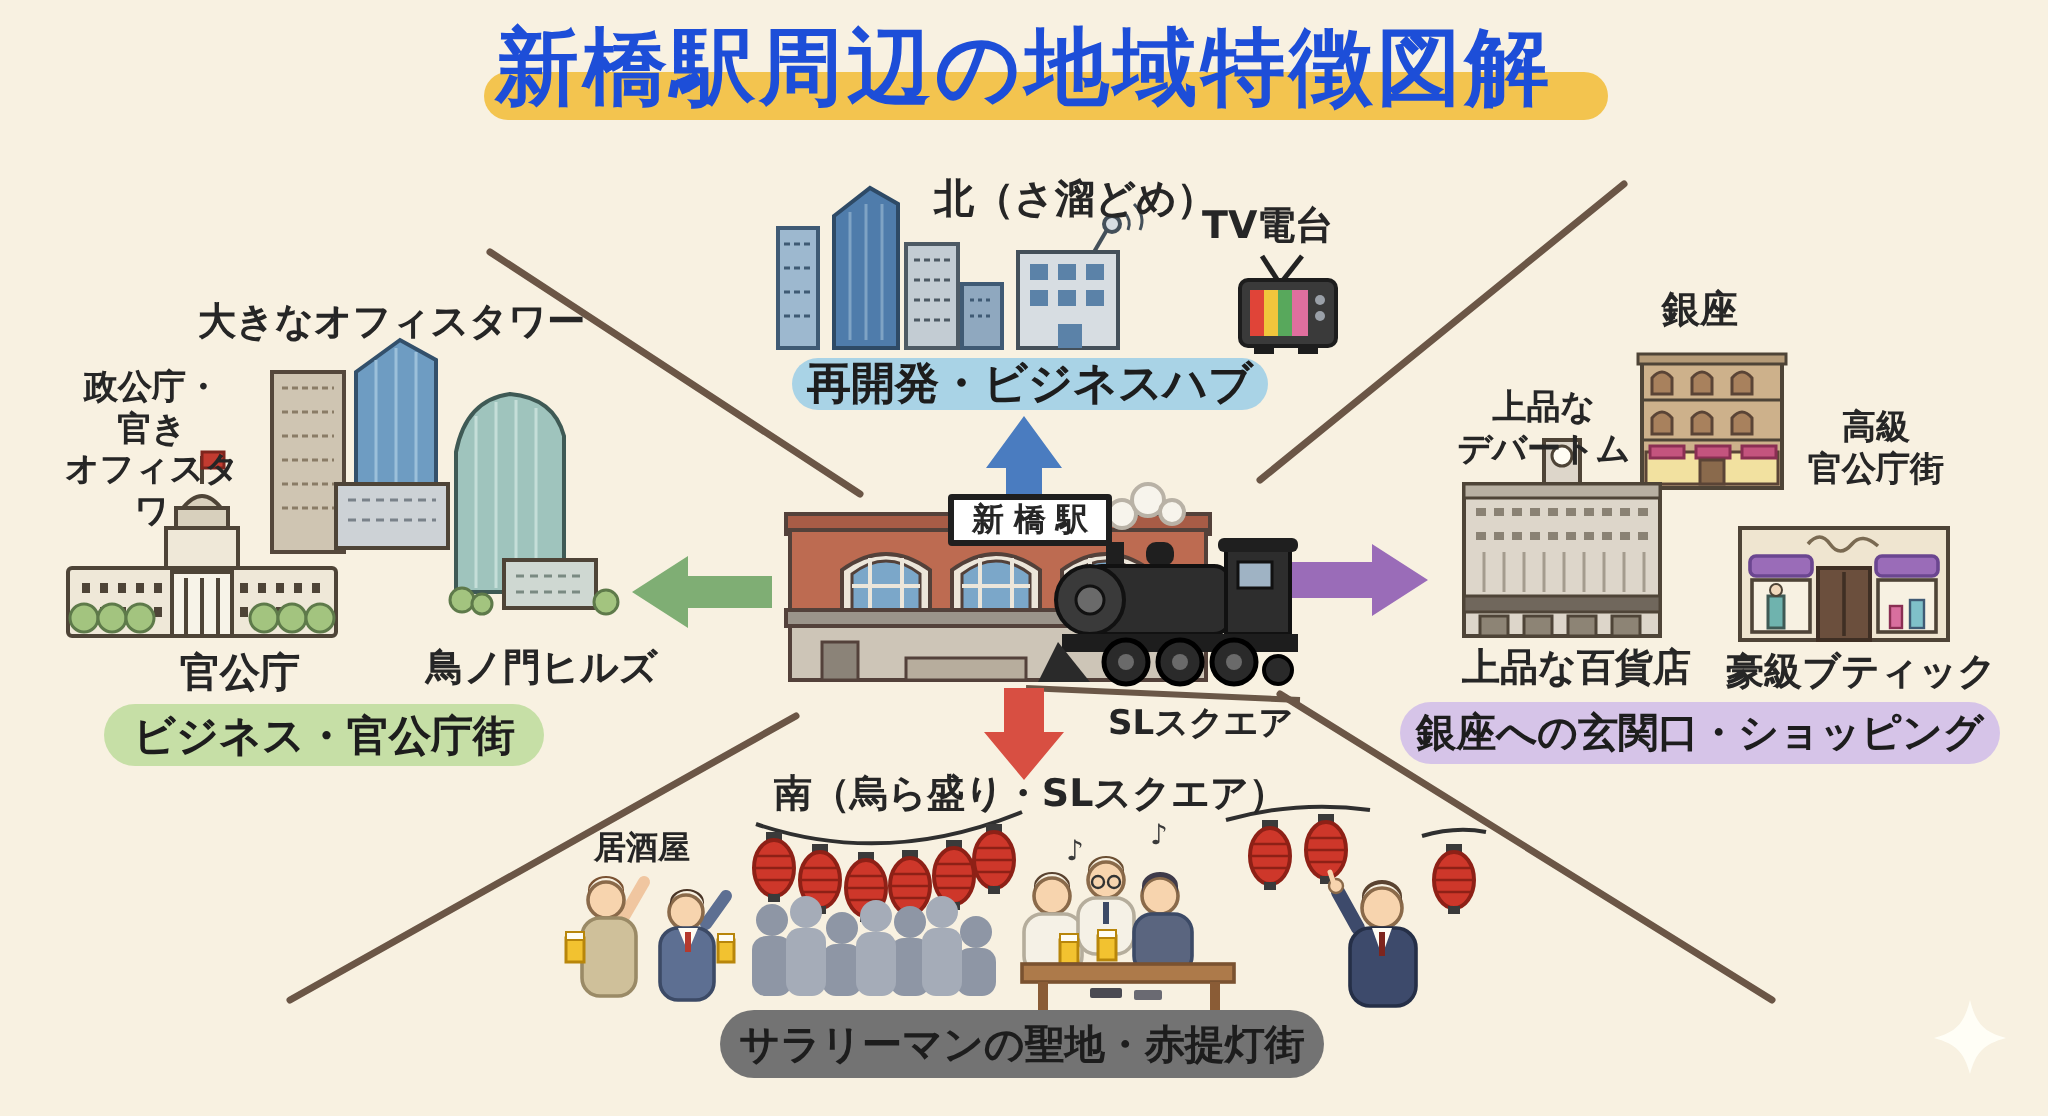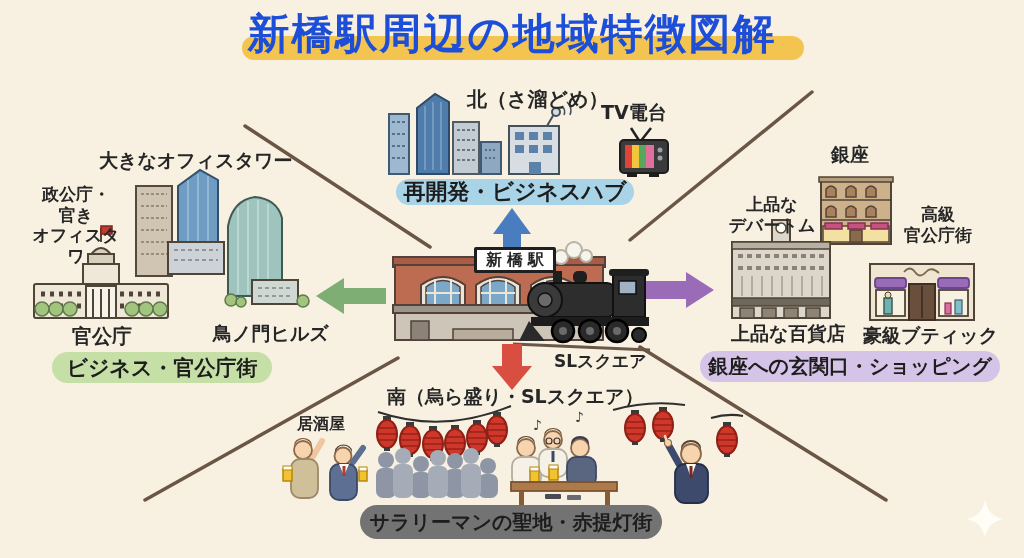--- a/index.html
+++ b/index.html
@@ -218,21 +218,21 @@
       <line x1="230" y1="32" x2="230" y2="126" stroke="#c5ded8" stroke-width="1.5"></line>
       <line x1="240" y1="36" x2="240" y2="126" stroke="#c5ded8" stroke-width="1.5"></line>
       <rect x="224" y="112" width="46" height="24" fill="#cfd8d2" stroke="#4e4437" stroke-width="2"></rect>
       <line x1="230" y1="120" x2="264" y2="120" stroke="#7a8a82" stroke-width="1.5" stroke-dasharray="4 3"></line>
       <line x1="230" y1="128" x2="264" y2="128" stroke="#7a8a82" stroke-width="1.5" stroke-dasharray="4 3"></line>
       <circle cx="203" cy="132" r="6" fill="#a3c47f" stroke="#5e7a4a" stroke-width="1.5"></circle>
       <circle cx="213" cy="134" r="5" fill="#a3c47f" stroke="#5e7a4a" stroke-width="1.5"></circle>
       <circle cx="275" cy="133" r="6" fill="#a3c47f" stroke="#5e7a4a" stroke-width="1.5"></circle>
     </g>
   </svg>
-  <div class="lbl" style="left:72px;top:323px;font-size:20px;">官公庁</div>
+  <div class="lbl" style="left:90px;top:323px;font-size:20px;">官公庁</div>
   <div class="lbl" style="left:213px;top:321px;font-size:19px;">鳥ノ門ヒルズ</div>
   <div class="badge west">ビジネス・官公庁街</div>
 
   <div class="lbl" style="left:831px;top:142px;font-size:19px;">銀座</div>
   <div class="lbl-block" style="left:722px;top:194px;width:100px;font-size:17px;">
     <div>上品な</div>
     <div>デバートム</div>
   </div>
   <div class="lbl-block" style="left:894px;top:204px;width:88px;font-size:17px;">
     <div>高級</div>

